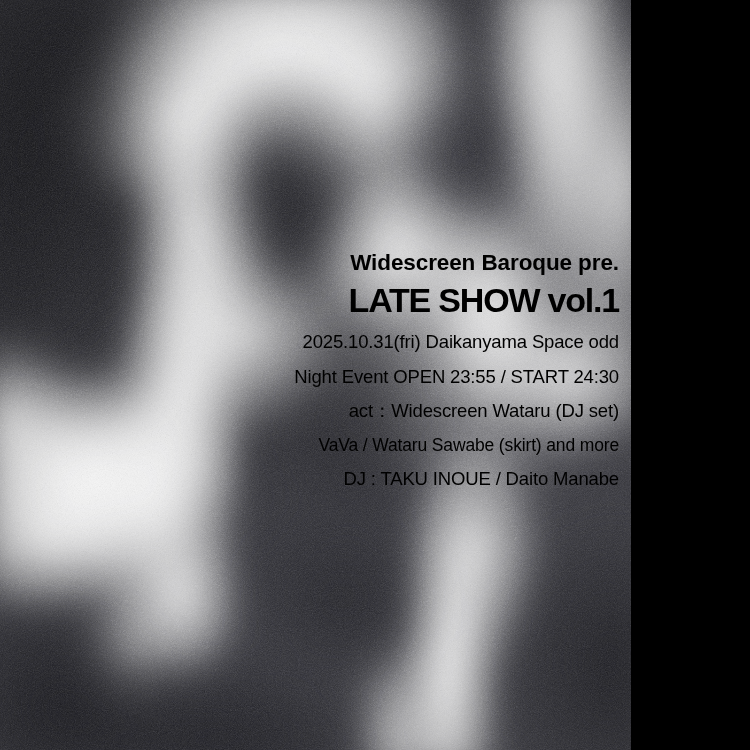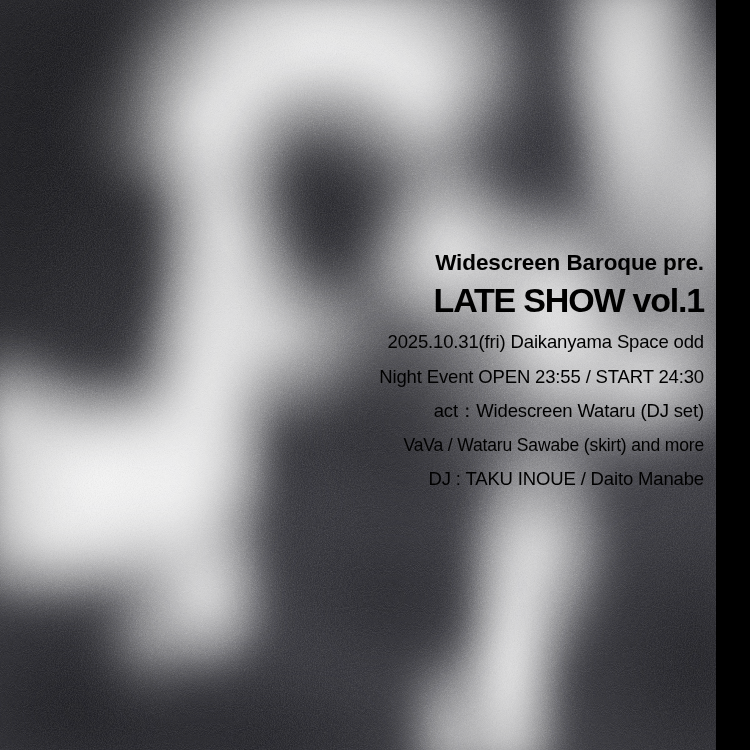--- a/index.html
+++ b/index.html
@@ -9,21 +9,21 @@
     background: #000;
   }
   body {
     display: flex;
     align-items: flex-start;
     justify-content: flex-start;
   }
 
   #poster {
     position: relative;
-    width: 716px;
+    width: 631px;
     height: 750px;
     overflow: hidden;
     background: #a16207;
     font-family: "Liberation Sans", sans-serif;
     isolation: isolate;
   }
 
   
   .bg-layer {
     position: absolute;

